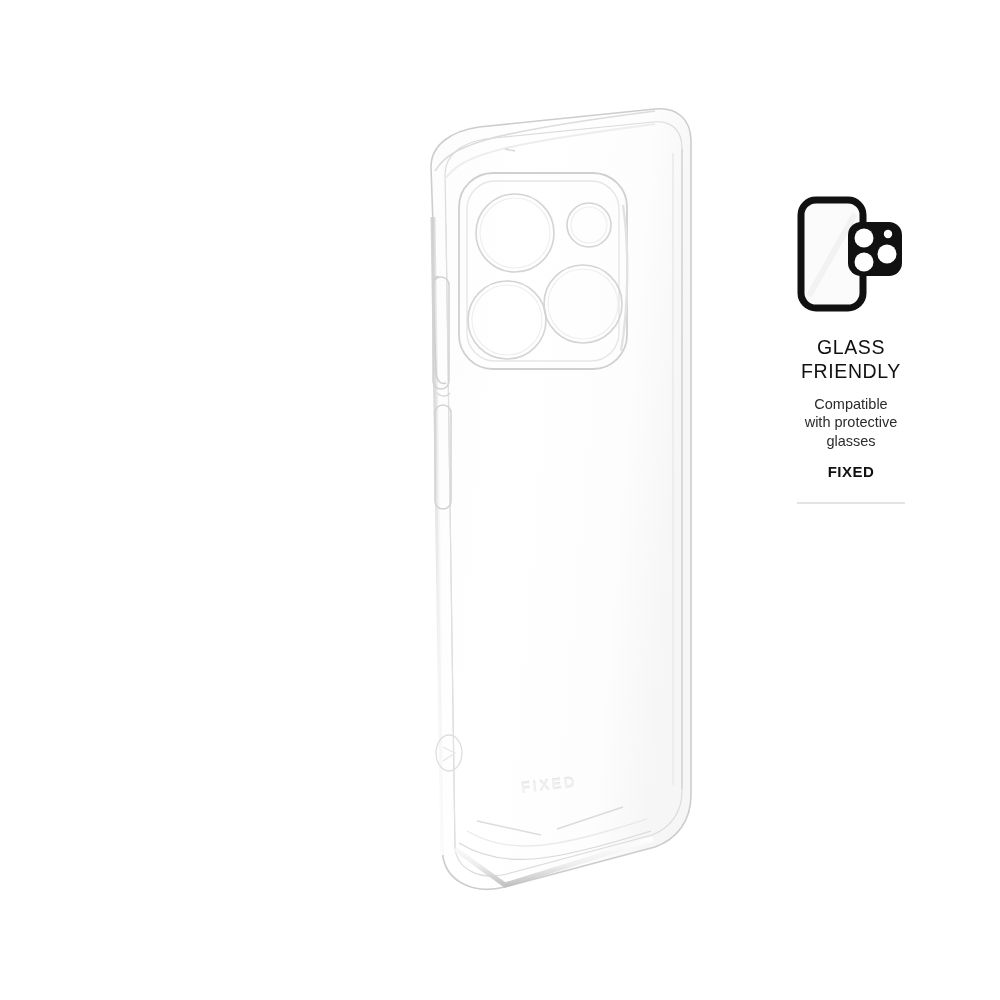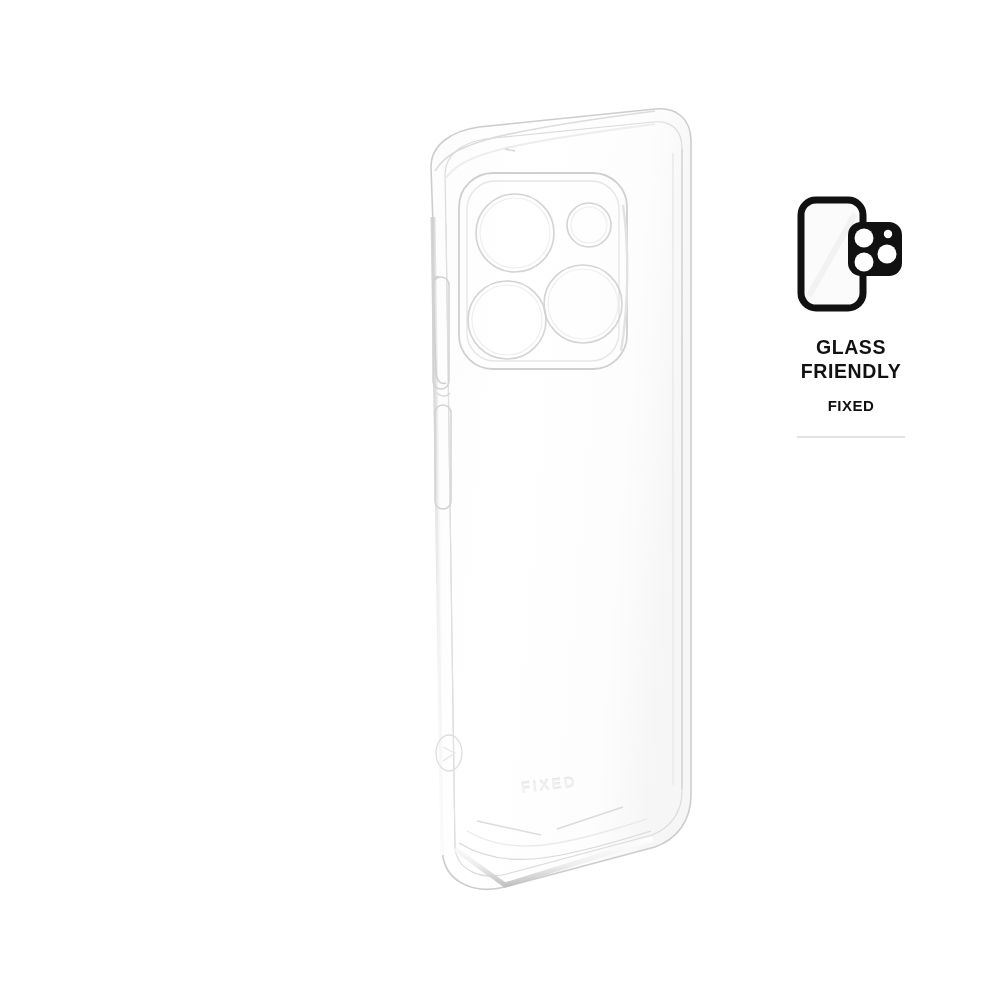--- a/index.html
+++ b/index.html
@@ -62,21 +62,21 @@
     text-align: center;
   }
   .glass-icon-wrap {
     height: 128px;
     display: flex;
     align-items: center;
     justify-content: center;
   }
   .glass-title {
     font-size: 19.5px;
-    font-weight: bold;
+    font-weight: normal;
     letter-spacing: 0.6px;
     line-height: 1.22;
     color: #111111;
     margin-top: 18px;
     white-space: pre-line;
   }
   .glass-sub {
     font-size: 14.5px;
     line-height: 1.28;
     color: #2b2b2b;
@@ -241,19 +241,22 @@
         <circle cx="71" cy="46" r="9.5" fill="#ffffff"></circle>
         <circle cx="71" cy="70" r="9.5" fill="#ffffff"></circle>
         <circle cx="94" cy="62" r="9.5" fill="#ffffff"></circle>
         <circle cx="95" cy="42" r="4.2" fill="#ffffff"></circle>
       </svg>
     </div>
 
     <div class="glass-title">GLASS
 FRIENDLY</div>
 
+    <div class="glass-sub">Compatible
+with protective
+glasses</div>
 
     <div class="glass-brand">FIXED</div>
 
     <div class="glass-rule"></div>
   </div>
 
 </div>
 
 </body></html>

